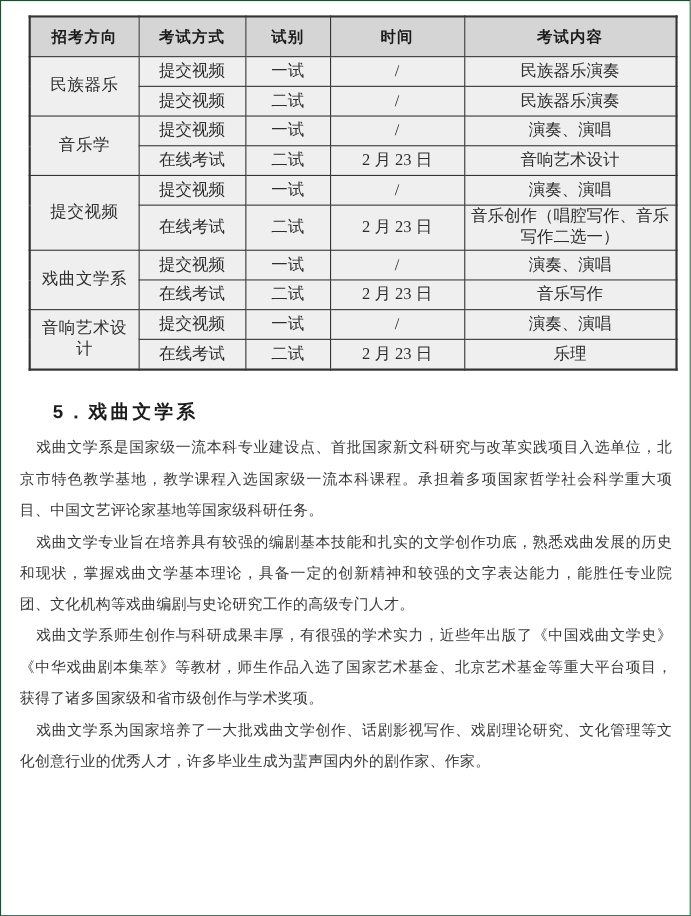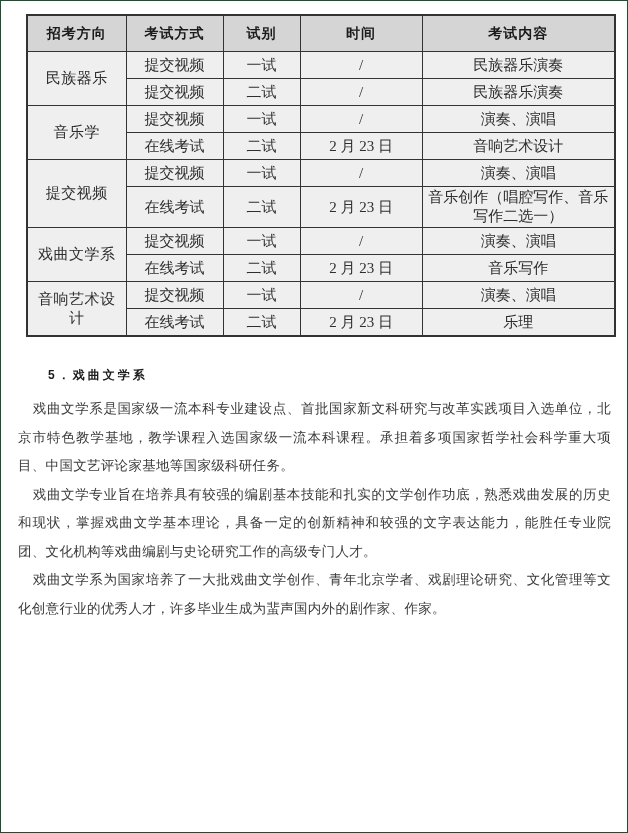--- a/index.html
+++ b/index.html
@@ -45,27 +45,27 @@
     height: 24px;
     padding: 1px 4px;
     color: #2e2e2e;
   }
   .exam-table td.dir { letter-spacing: 0.5px; }
 
   
   .section-heading {
     font-family: "Liberation Sans", "DejaVu Sans", sans-serif;
     font-weight: bold;
-    font-size: 12px;
+    font-size: 17px;
     line-height: 22px;
     color: #1c1c1c;
     letter-spacing: 3px;
     margin: 27px 0 0 30px;
   }
-  .body-text { margin-top: 9px; }
+  .body-text { margin-top: 9px; font-family: Liberation Mono, monospace; }
   .body-text p {
     margin: 0;
     font-size: 13.5px;
     line-height: 28.5px;
     letter-spacing: 0.3px;
     text-align: justify;
     text-indent: 1.1em;
     color: var(--text, #3a3a3a);
   }
 </style>
@@ -162,16 +162,17 @@
         <td>乐理</td>
       </tr>
     </tbody>
   </table>
 
   <h2 class="section-heading">5．戏曲文学系</h2>
 
   <div class="body-text">
     <p>戏曲文学系是国家级一流本科专业建设点、首批国家新文科研究与改革实践项目入选单位，北京市特色教学基地，教学课程入选国家级一流本科课程。承担着多项国家哲学社会科学重大项目、中国文艺评论家基地等国家级科研任务。</p>
     <p>戏曲文学专业旨在培养具有较强的编剧基本技能和扎实的文学创作功底，熟悉戏曲发展的历史和现状，掌握戏曲文学基本理论，具备一定的创新精神和较强的文字表达能力，能胜任专业院团、文化机构等戏曲编剧与史论研究工作的高级专门人才。</p>
-    <p>戏曲文学系为国家培养了一大批戏曲文学创作、青年北京学者、戏剧理论研究、文化管理等文化创意行业的优秀人才，许多毕业生成为蜚声国内外的剧作家、作家。</p>
+    <p>戏曲文学系师生创作与科研成果丰厚，有很强的学术实力，近些年出版了《中国戏曲文学史》《中华戏曲剧本集萃》等教材，师生作品入选了国家艺术基金、北京艺术基金等重大平台项目，获得了诸多国家级和省市级创作与学术奖项。</p>
+    <p>戏曲文学系为国家培养了一大批戏曲文学创作、话剧影视写作、戏剧理论研究、文化管理等文化创意行业的优秀人才，许多毕业生成为蜚声国内外的剧作家、作家。</p>
   </div>
 
 </div>
 
 </body></html>

